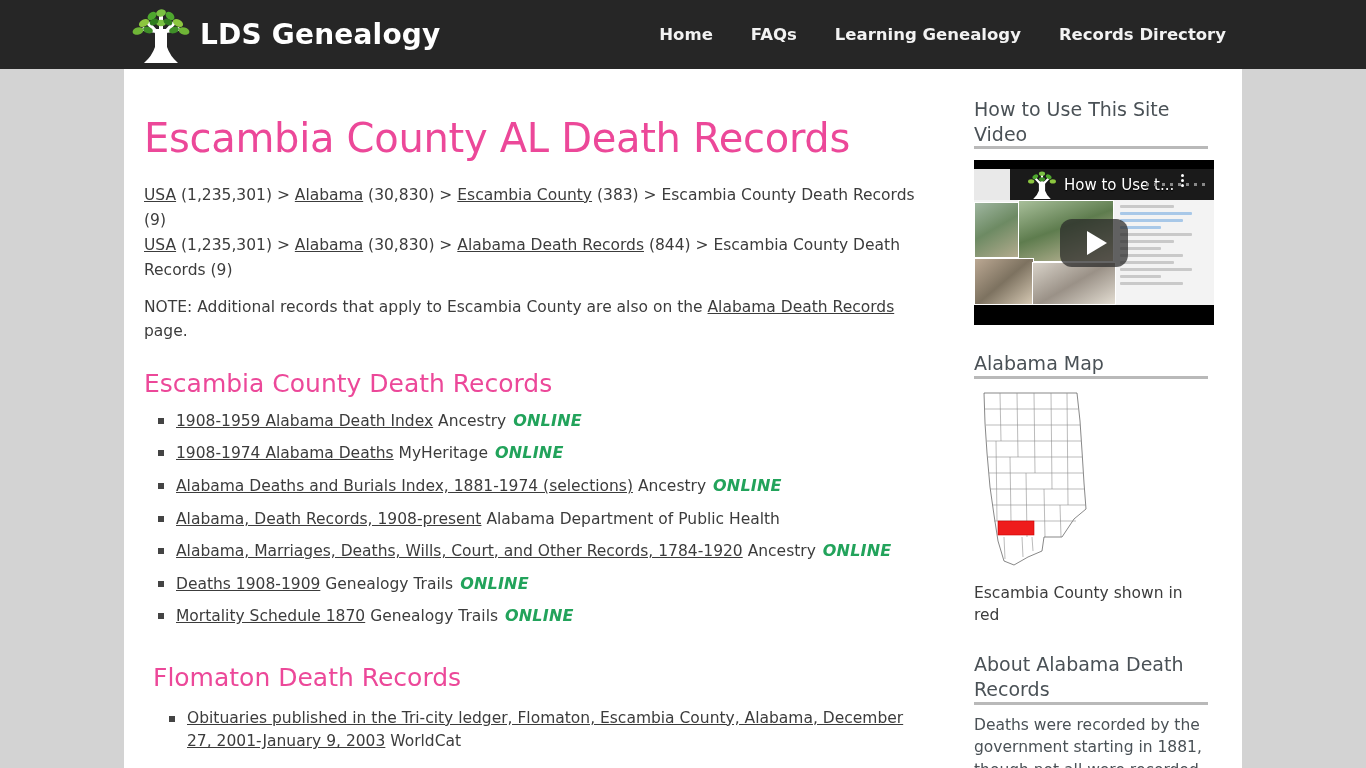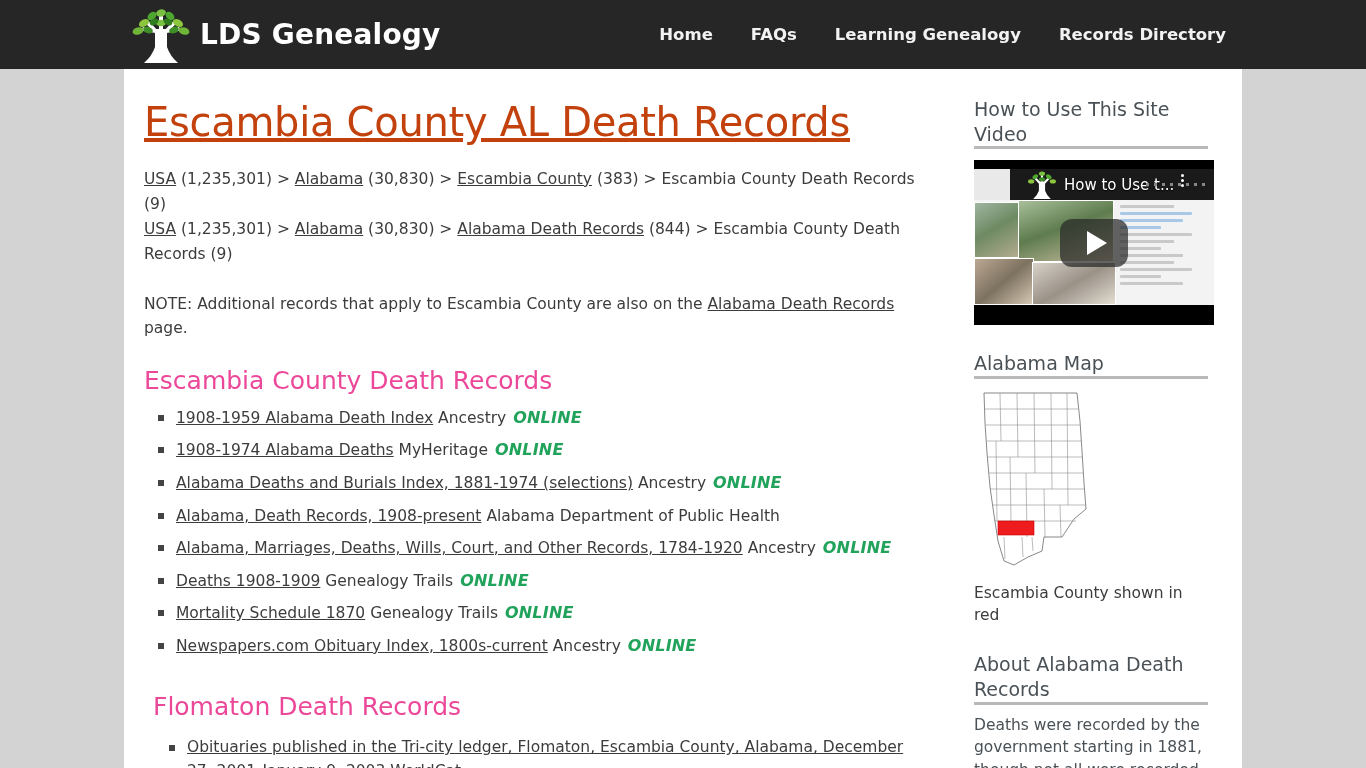--- a/index.html
+++ b/index.html
@@ -62,31 +62,30 @@
   }
   .sidebar-col {
     width: 290px;
     padding: 28px 34px 0 22px;
   }
 
   
   .page-title {
     font-size: 40px;
     font-weight: normal;
-    color: #c2410c;
-    margin: 0 0 22px 0;
+    color: #ec4899;
+    margin: 16px 0 22px 0;
     line-height: 1.15;
     letter-spacing: -.3px;
-    text-decoration: underline;
   }
   .breadcrumb {
     font-size: 15.5px;
     color: #3c3c3c;
     line-height: 1.62;
-    margin-bottom: 26px;
+    margin-bottom: 13px;
   }
   .breadcrumb a {
     color: #3c3c3c;
     text-decoration: underline;
   }
   .note-line {
     font-size: 15.5px;
     color: #3c3c3c;
     margin: 0 0 26px 0;
     line-height: 1.5;
@@ -286,21 +285,20 @@
       <h2 class="section-h2">Escambia County Death Records</h2>
 
       <ul class="record-list">
         <li><a href="#">1908-1959 Alabama Death Index</a> <span class="provider">Ancestry</span> <span class="online-badge">ONLINE</span></li>
         <li><a href="#">1908-1974 Alabama Deaths</a> <span class="provider">MyHeritage</span> <span class="online-badge">ONLINE</span></li>
         <li><a href="#">Alabama Deaths and Burials Index, 1881-1974 (selections)</a> <span class="provider">Ancestry</span> <span class="online-badge">ONLINE</span></li>
         <li><a href="#">Alabama, Death Records, 1908-present</a> <span class="provider">Alabama Department of Public Health</span> <span class="online-badge"></span></li>
         <li><a href="#">Alabama, Marriages, Deaths, Wills, Court, and Other Records, 1784-1920</a> <span class="provider">Ancestry</span> <span class="online-badge">ONLINE</span></li>
         <li><a href="#">Deaths 1908-1909</a> <span class="provider">Genealogy Trails</span> <span class="online-badge">ONLINE</span></li>
         <li><a href="#">Mortality Schedule 1870</a> <span class="provider">Genealogy Trails</span> <span class="online-badge">ONLINE</span></li>
-        <li><a href="#">Newspapers.com Obituary Index, 1800s-current</a> <span class="provider">Ancestry</span> <span class="online-badge">ONLINE</span></li>
       </ul>
 
       <h2 class="section-h2 indented">Flomaton Death Records</h2>
 
       <ul class="record-list indented">
         <li><a href="#">Obituaries published in the Tri-city ledger, Flomaton, Escambia County, Alabama, December 27, 2001-January 9, 2003</a> <span class="provider">WorldCat</span></li>
       </ul>
 
     </div>
 

